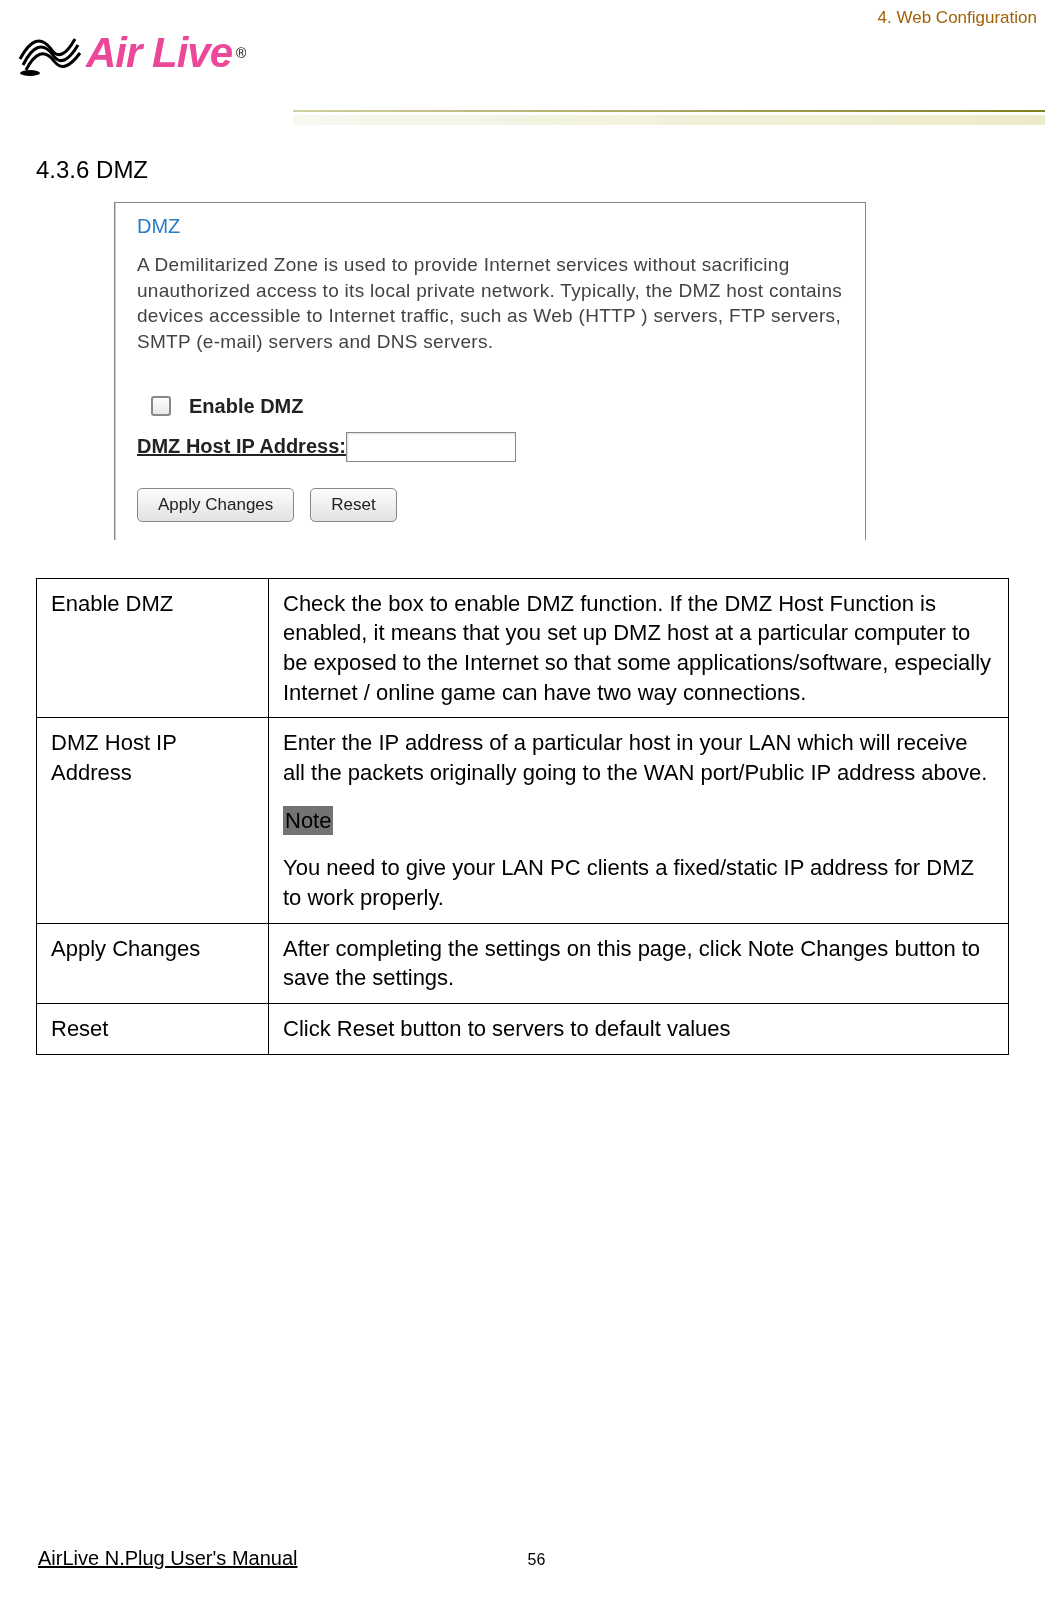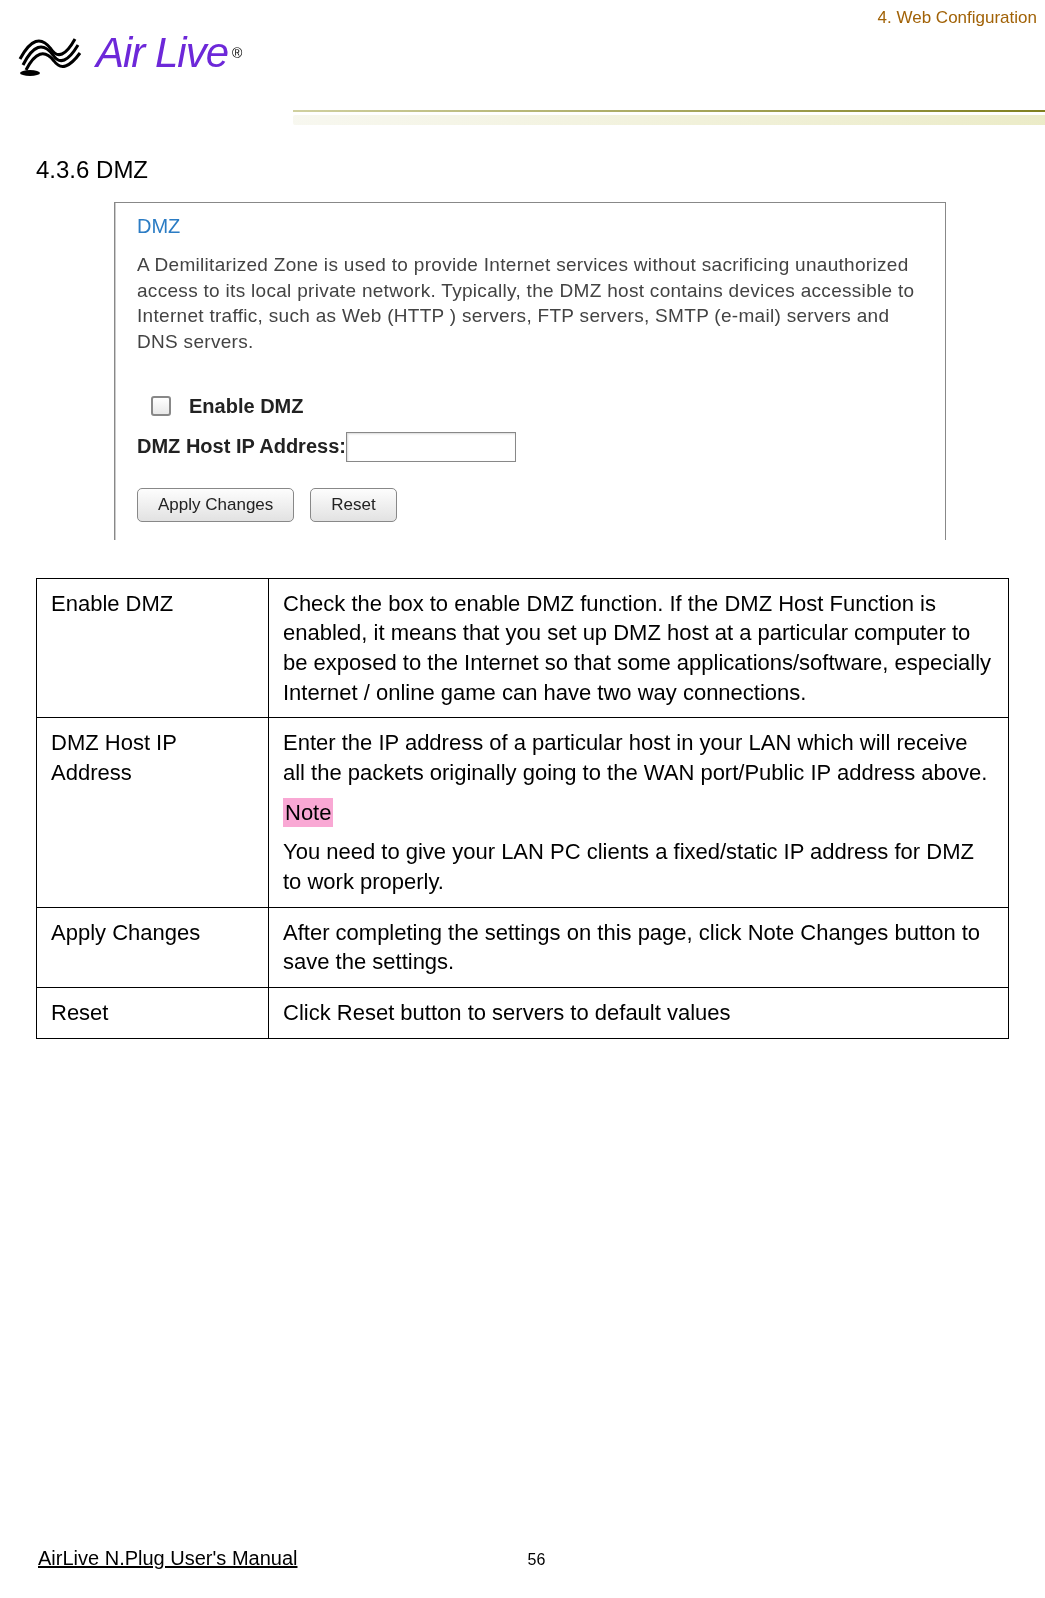--- a/index.html
+++ b/index.html
@@ -31,24 +31,24 @@
       align-items: center;
     }
     .logo-wave {
       width: 65px;
       height: 55px;
       position: relative;
     }
     .logo-wave svg { width: 100%; height: 100%; }
     .logo-text {
       font-size: 42px;
-      font-weight: normal;
+      font-weight: bold;
       font-style: italic;
-      color: #6d28d9;
-      margin-left: 13px;
+      color: #ec4899;
+      margin-left: 3px;
       letter-spacing: -1px;
     }
     .logo-r {
       font-size: 14px;
       vertical-align: top;
       margin-left: 4px;
       font-style: normal;
     }
     .header-line {
       position: absolute;
@@ -71,21 +71,21 @@
     .content {
       padding: 26px 36px 0 36px;
     }
     .section-heading {
       font-size: 24px;
       font-weight: normal;
       margin-bottom: 18px;
     }
     .screenshot {
       margin-left: 78px;
-      width: 832px;
+      width: 752px;
       border: 1px solid #888;
       border-bottom: none;
       background: #fff;
       padding: 0;
       box-shadow: 1px 0 0 #ccc inset;
     }
     .screenshot-inner {
       padding: 8px 22px 18px 22px;
     }
     .screenshot-title {
@@ -122,20 +122,21 @@
     }
     .input-row {
       display: flex;
       align-items: center;
       margin-bottom: 26px;
     }
     .input-label {
       font-size: 20px;
       font-weight: bold;
       color: #222;
+      text-decoration: underline;
     }
     .fake-input {
       width: 170px;
       height: 30px;
       border: 1px solid #888;
       background: #fff;
       box-shadow: inset 1px 1px 2px rgba(0,0,0,0.15);
     }
     .button-row {
       display: flex;
@@ -159,24 +160,24 @@
     .desc-table td {
       border: 1px solid #000;
       padding: 10px 14px;
       vertical-align: top;
       line-height: 1.35;
     }
     .desc-table td:first-child {
       width: 232px;
     }
     .note-highlight {
-      background: #f9a8d4;
+      background: #737373;
       display: inline-block;
       padding: 0 2px;
-      margin: 10px 0;
+      margin: 18px 0;
     }
     .footer {
       position: absolute;
       bottom: 28px;
       left: 38px;
       right: 38px;
       display: flex;
       align-items: baseline;
     }
     .footer-text {

